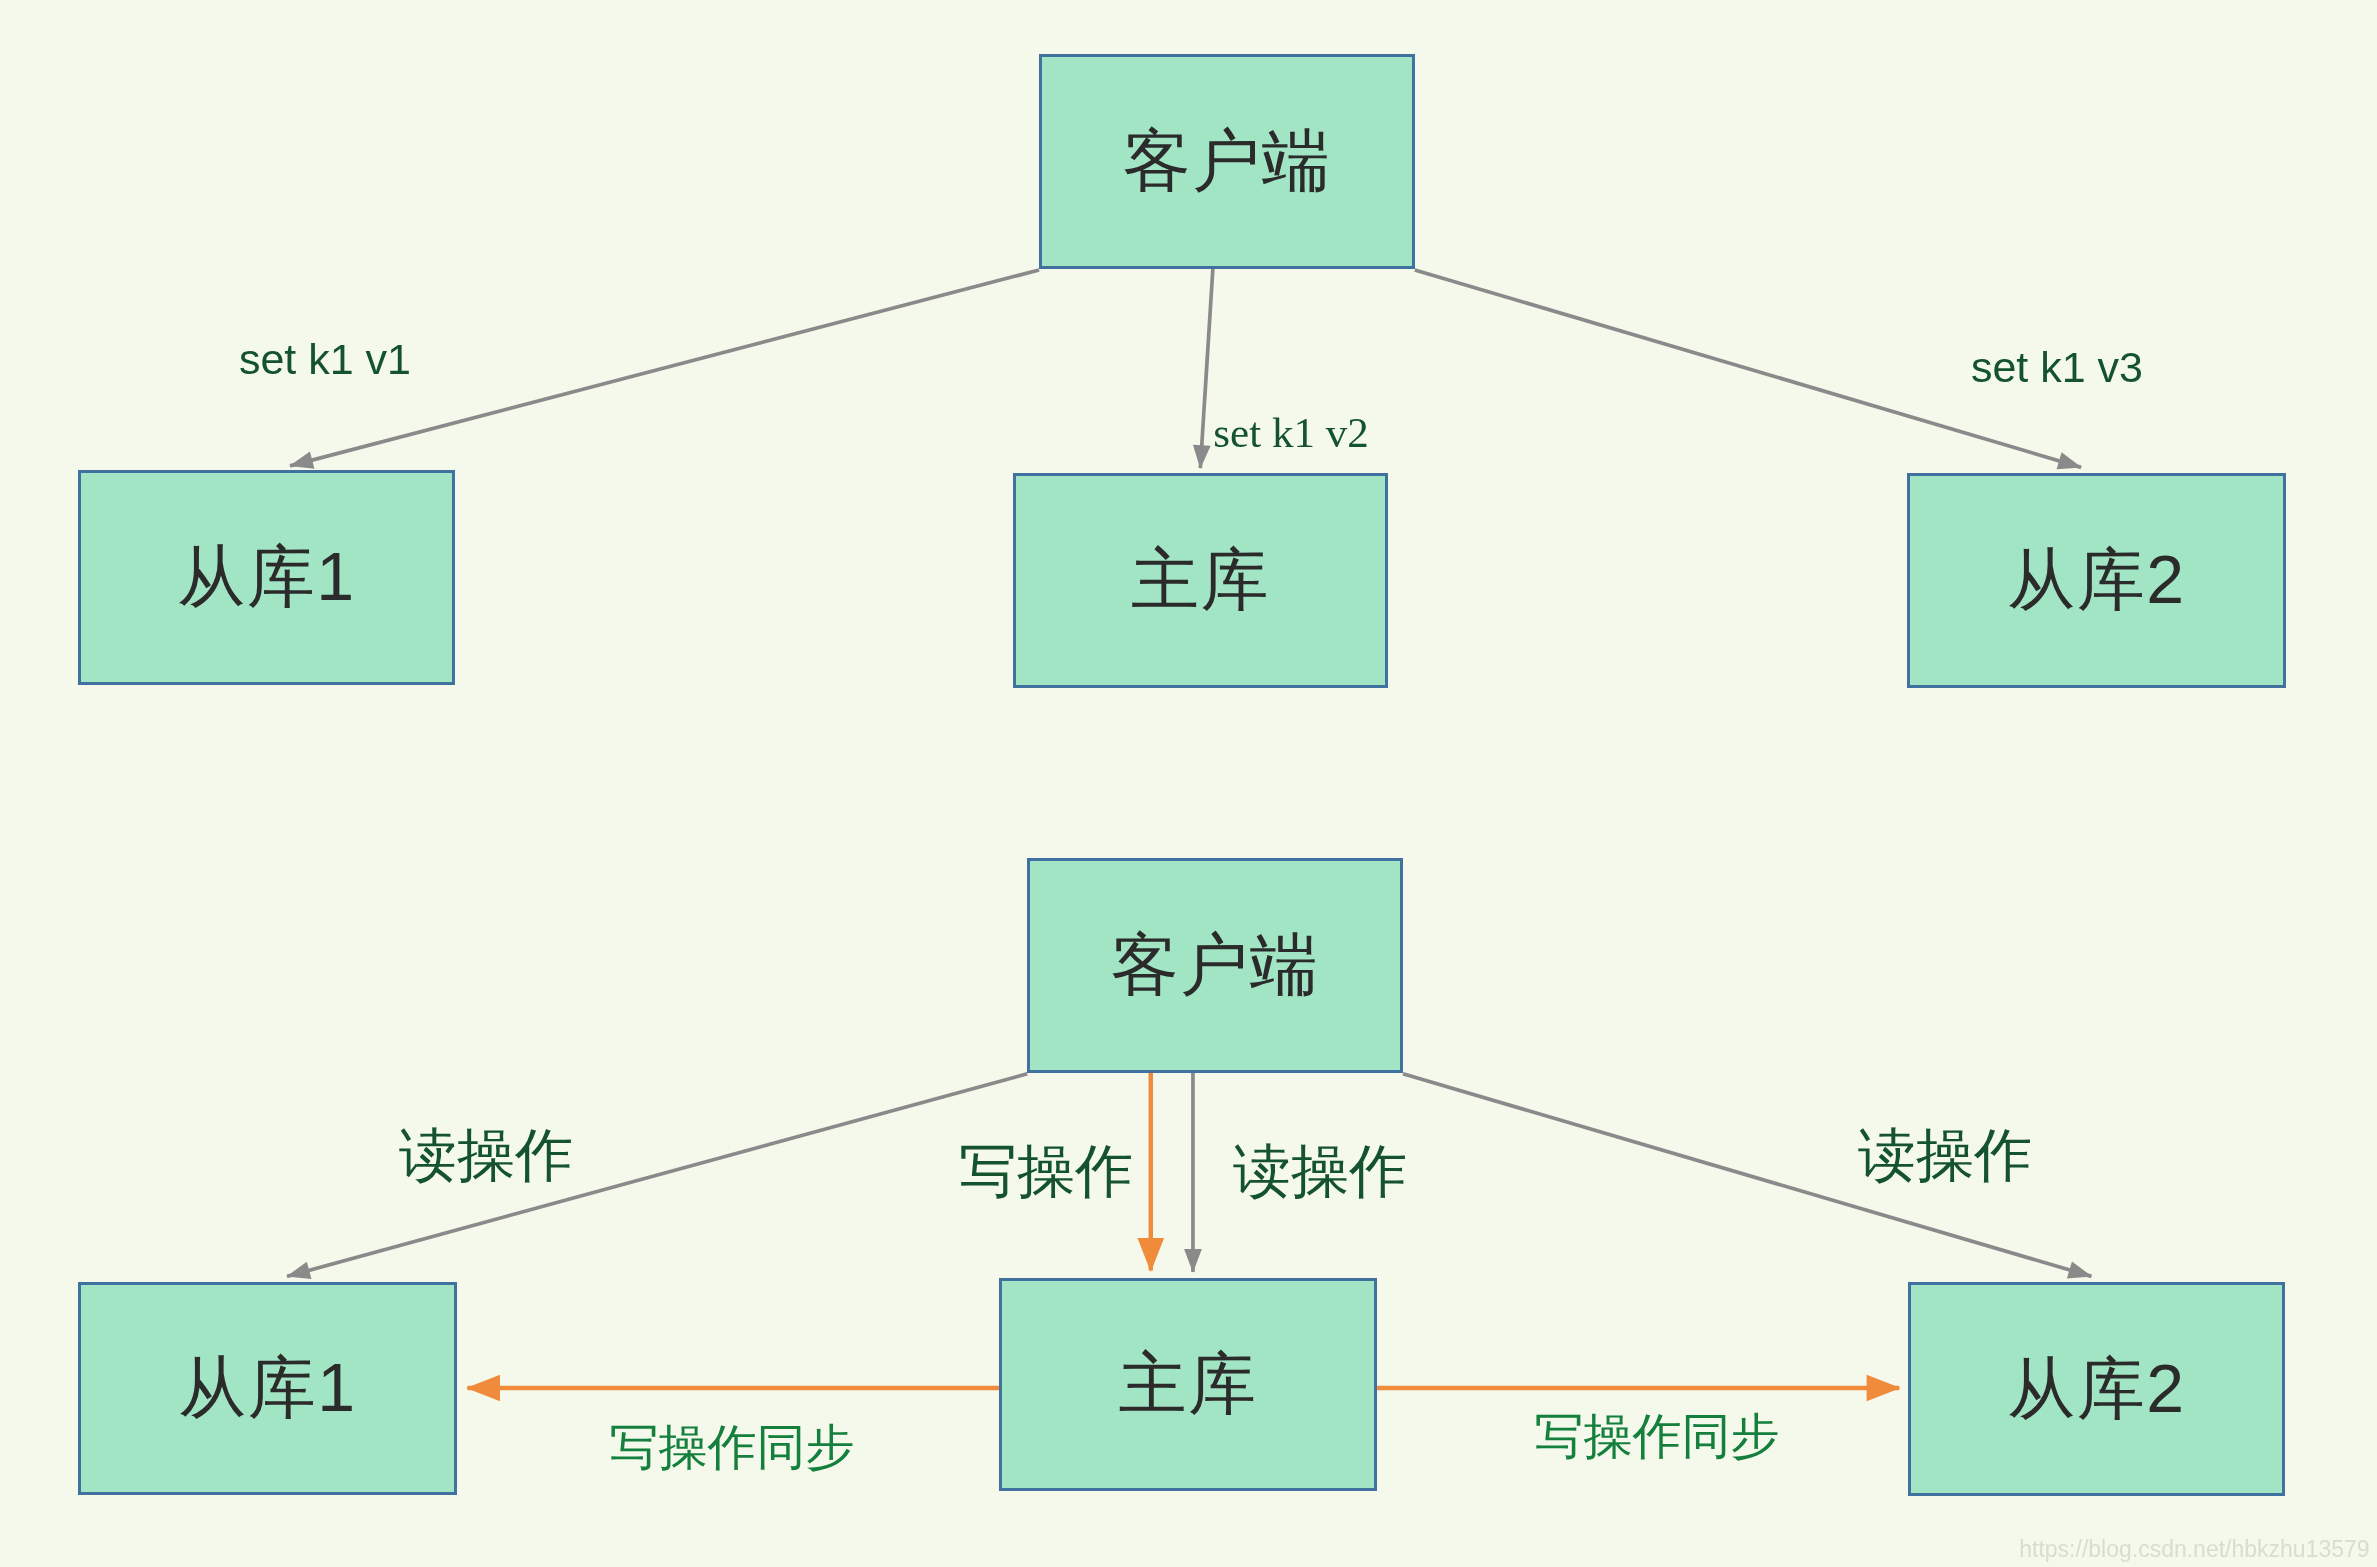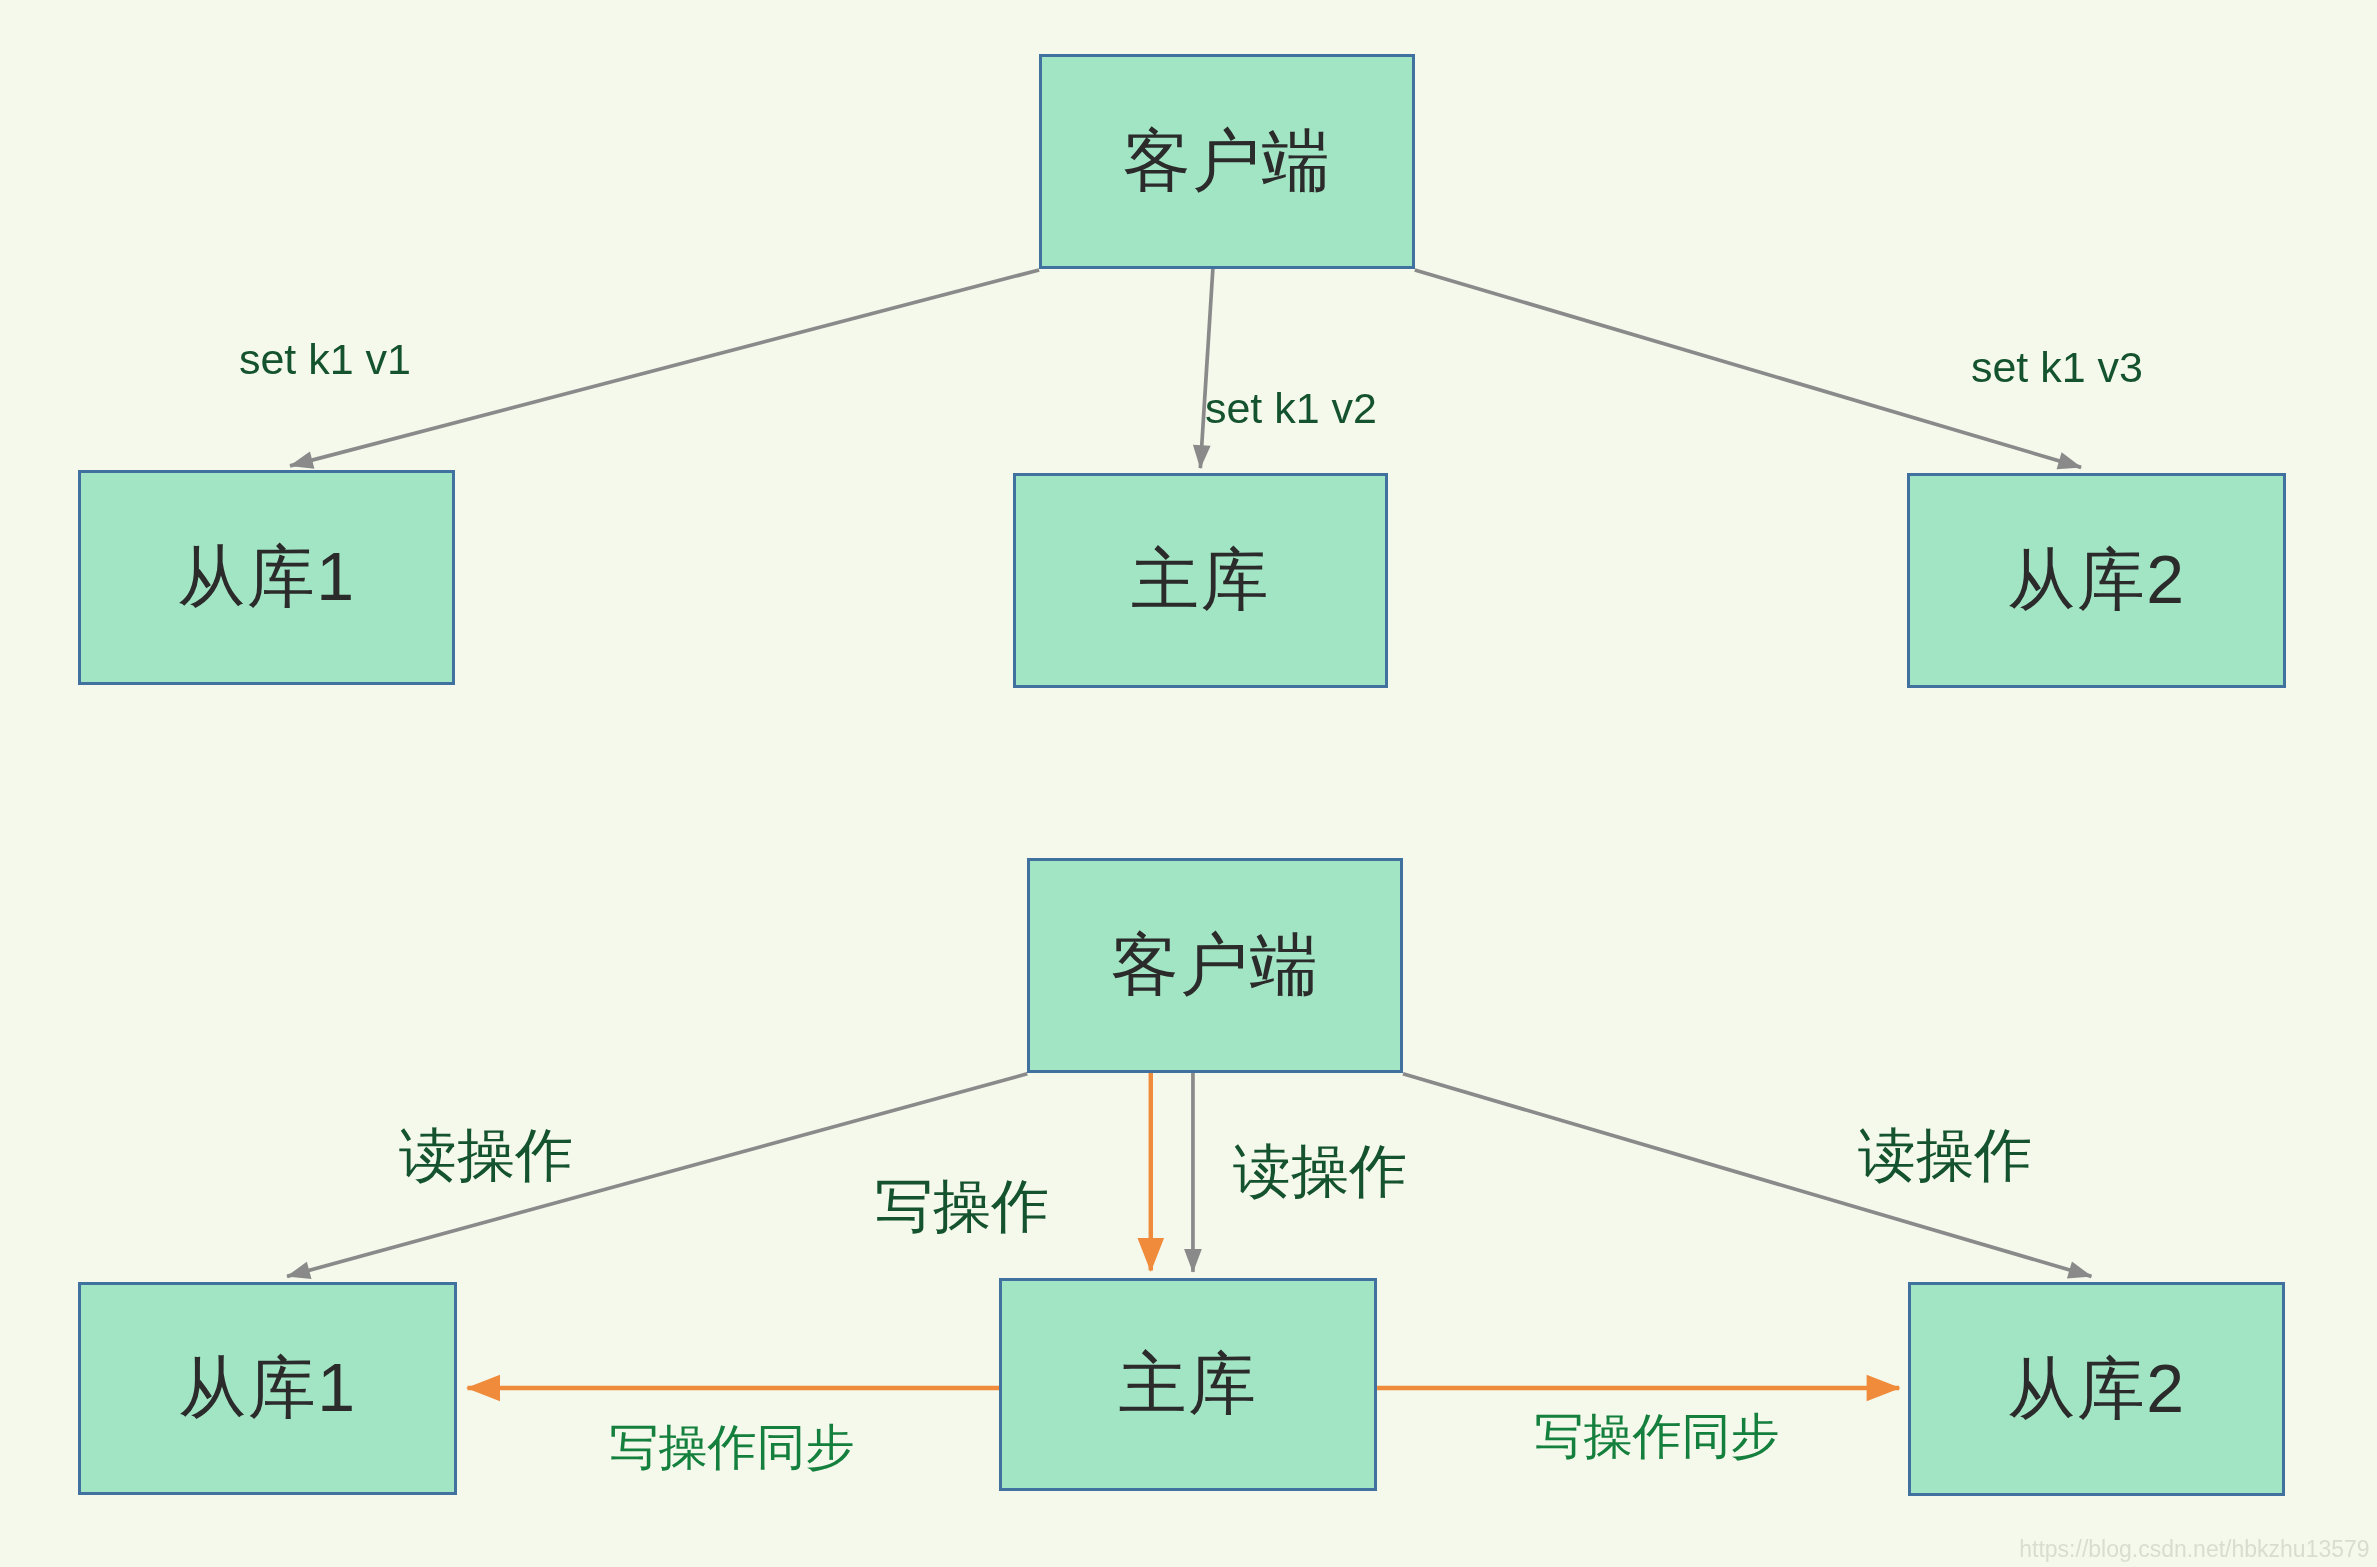--- a/index.html
+++ b/index.html
@@ -59,24 +59,24 @@
   .n-top-slave1    { left: 78px;  top: 470px;  width: 377px; height: 215px; }
   .n-top-master    { left: 1013px; top: 473px;  width: 375px; height: 215px; }
   .n-top-slave2    { left: 1907px; top: 473px;  width: 379px; height: 215px; }
   .n-bottom-client { left: 1027px; top: 858px; width: 376px; height: 215px; }
   .n-bottom-slave1 { left: 78px;  top: 1282px; width: 379px; height: 213px; }
   .n-bottom-master { left: 999px; top: 1278px; width: 378px; height: 213px; }
   .n-bottom-slave2 { left: 1908px; top: 1282px; width: 377px; height: 214px; }
 
   
   .l-set-k1-v1 { left: 325px;  top: 359px;  }
-  .l-set-k1-v2 { left: 1291px; top: 408px;  }
+  .l-set-k1-v2 { left: 1291px; top: 432px; font-family: Liberation Serif, serif;  }
   .l-set-k1-v3 { left: 2057px; top: 367px;  }
   .l-read-left  { left: 486px;  top: 1156px; }
-  .l-write-mid  { left: 962px; top: 1172px; margin-top: 35px; }
+  .l-write-mid  { left: 1046px; top: 1172px; }
   .l-read-mid   { left: 1320px; top: 1172px; }
   .l-read-right { left: 1945px; top: 1156px; }
   .l-sync-left  { left: 732px;  top: 1448px; }
   .l-sync-right { left: 1657px; top: 1437px; }
 </style>
 </head>
 <body>
 
 <div class="canvas">
 

